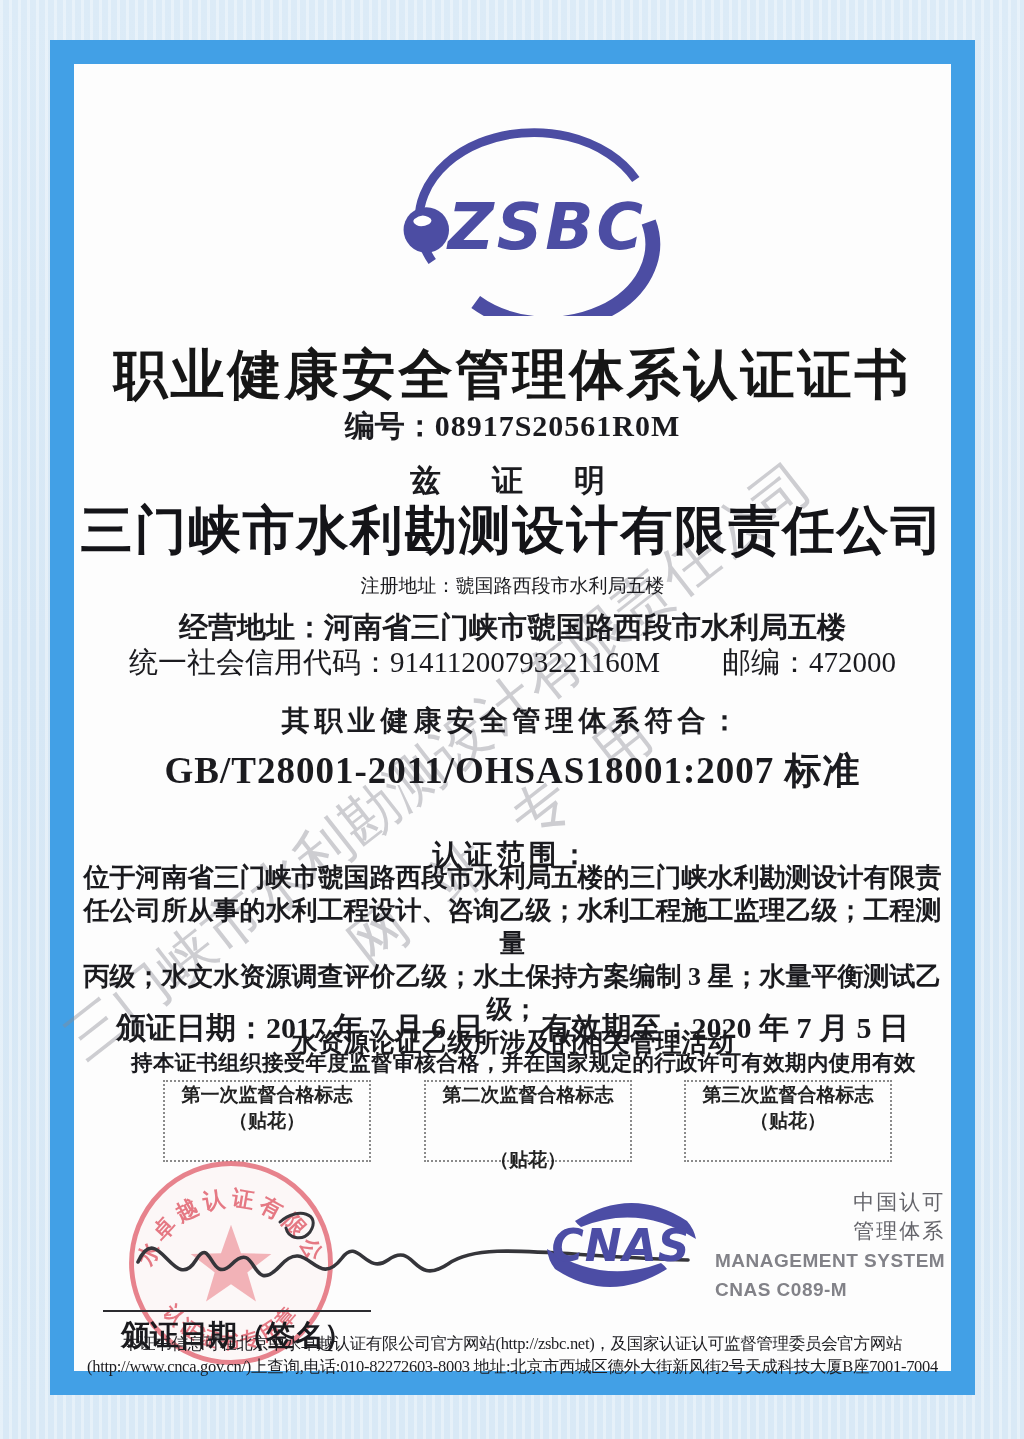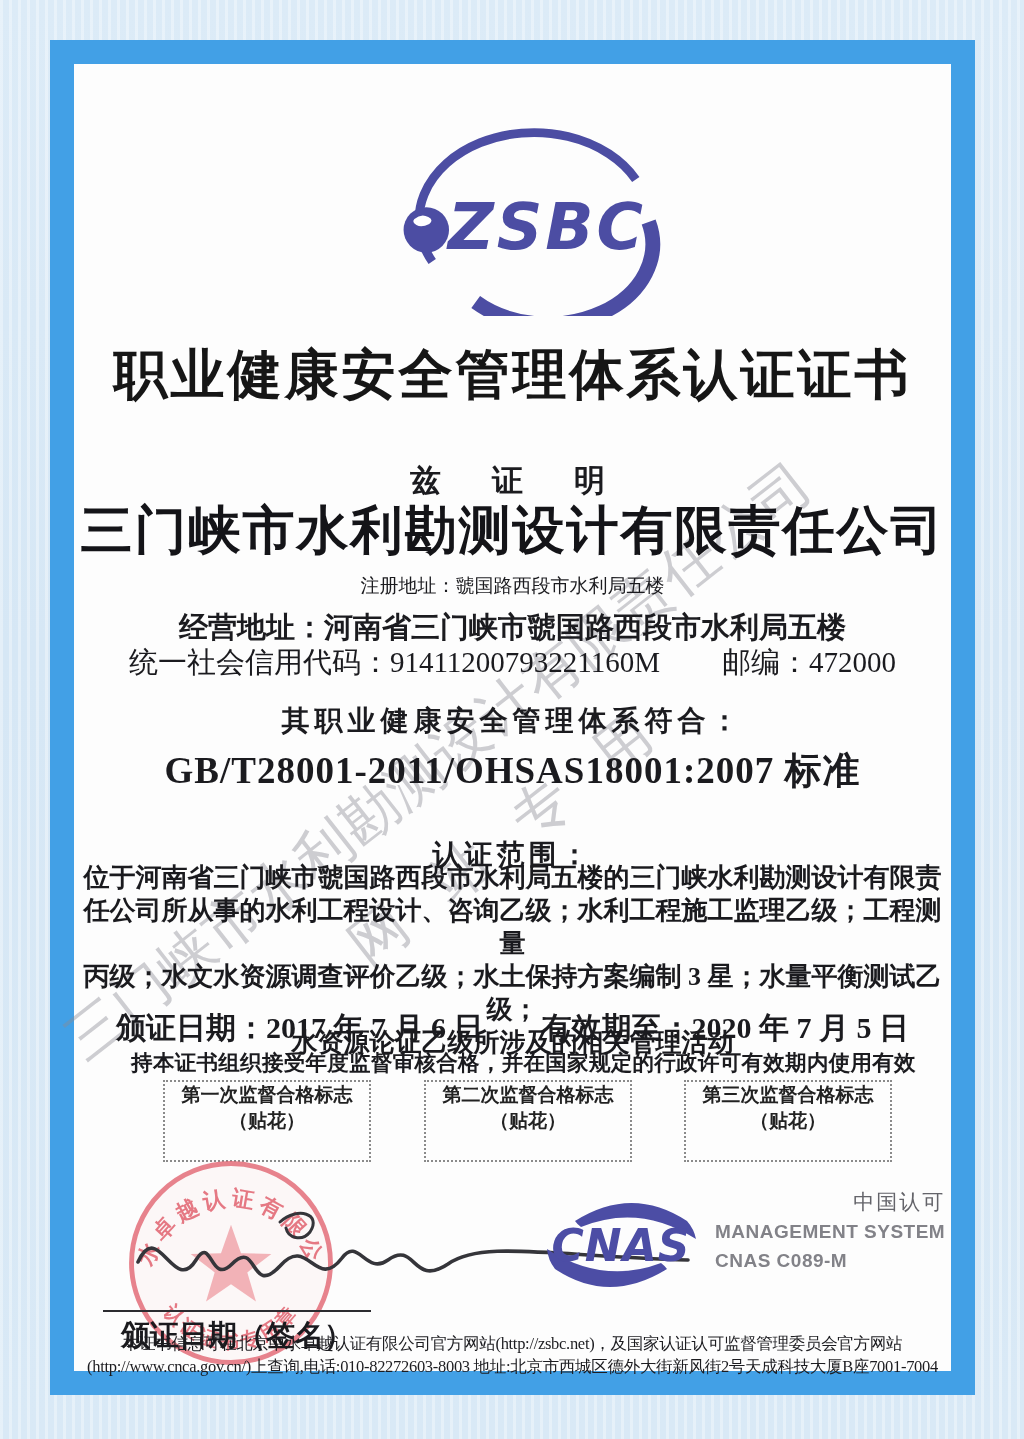--- a/index.html
+++ b/index.html
@@ -45,21 +45,21 @@
   .scope{top:797px;font-weight:700;font-size:26px;line-height:33px;color:#1a1a1e;}
   .dates{top:944px;font-weight:700;font-size:30px;}
   .dates .gap{display:inline-block;width:58px;}
   .note{top:984px;font-weight:700;font-size:21.5px;letter-spacing:0.3px;padding-left:22px;}
 
   .sup-box{
     top:1016px;width:208px;height:82px;border:2px dotted #8a8a8a;
     text-align:center;font-weight:600;font-size:19px;line-height:26px;color:#222;
     padding-top:0;box-sizing:border-box;display:flex;flex-direction:column;
   }
-  .sup-box.b1{left:89px;} .sup-box.b2{left:350px;} .sup-box.b3{left:610px;}
+  .sup-box.b1{left:89px;} .sup-box.b2{left:350px;gap:39px;} .sup-box.b3{left:610px;}
 
   .stamp{left:51px;top:1093px;width:212px;height:212px;}
   .signature{left:56px;top:1136px;width:580px;height:105px;}
   .sig-line{left:29px;top:1246px;width:268px;border-top:2px solid #2c2c30;height:0;}
   .sig-label{left:29px;top:1252px;width:268px;text-align:center;font-weight:700;font-size:29px;color:#1a1a1e;}
 
   .cnas-logo{left:463px;top:1119px;width:170px;height:124px;}
   .cnas-text{left:641px;top:1124px;line-height:29px;}
   .cnas-text .cn{font-size:21px;color:#64646a;letter-spacing:2px;font-family:"Liberation Serif",serif;text-align:right;}
   .cnas-text .en{font-size:19px;font-weight:700;color:#828288;font-family:"Liberation Sans","DejaVu Sans",sans-serif;letter-spacing:0.5px;}
@@ -78,20 +78,23 @@
 
   <svg class="abs zsbc-logo" viewBox="0 0 340 190">
     <path d="M 66 135 A 106 81 0 0 1 272 52" fill="none" stroke="#4c4da3" stroke-width="9"></path>
     <path d="M 285 95 A 106 81 0 0 1 110 176" fill="none" stroke="#4c4da3" stroke-width="15"></path>
     <circle cx="60" cy="103" r="23" fill="#4c4da3"></circle>
     <path d="M 48 92 q 7 -6 14 -2 q 6 3 1 7 q -8 4 -13 1 q -5 -3 -2 -6 Z" fill="#ffffff"></path>
     <text x="182" y="122" text-anchor="middle" font-family="DejaVu Sans, sans-serif" font-style="italic" font-weight="bold" font-size="64" letter-spacing="3" fill="#4c4da3">ZSBC</text>
   </svg>
 
   <div class="abs center doc-title nowrap">职业健康安全管理体系认证证书</div>
+  <div class="abs center cert-no nowrap">
+    <span>编号：</span><span class="num">08917S20561R0M</span>
+  </div>
   <div class="abs center hereby nowrap">兹　证　明</div>
 
   <div class="abs center company nowrap">三门峡市水利勘测设计有限责任公司</div>
   <div class="abs center addr1 nowrap">注册地址：虢国路西段市水利局五楼</div>
   <div class="abs center addr2 nowrap">经营地址：河南省三门峡市虢国路西段市水利局五楼</div>
   <div class="abs center addr3 nowrap">
     <span>统一社会信用代码：91411200793221160M</span><span class="gap"></span><span>邮编：472000</span>
   </div>
 
   <div class="abs center conform nowrap">其职业健康安全管理体系符合：</div>
@@ -146,20 +149,21 @@
   <div class="abs sig-line"></div>
   <div class="abs sig-label nowrap">颁证日期（签名）</div>
 
   <svg class="abs cnas-logo" viewBox="0 0 170 120">
     <path d="M 38 36 Q 95 0 150 36 Q 157 44 159 54 Q 102 18 44 42 Q 40 39 38 36 Z" fill="#4c4da5"></path>
     <path d="M 130 84 Q 72 120 18 84 Q 11 75 10 64 Q 66 100 124 78 Q 128 81 130 84 Z" fill="#4c4da5"></path>
     <text x="84" y="76" text-anchor="middle" font-family="DejaVu Sans, sans-serif" font-style="italic" font-weight="bold" font-size="44" letter-spacing="1" fill="#4c4da5">CNAS</text>
   </svg>
   <div class="abs cnas-text">
     <div class="cn">中国认可</div>
+    <div class="cn">管理体系</div>
     <div class="en">MANAGEMENT SYSTEM</div>
     <div class="en">CNAS C089-M</div>
   </div>
 
   <div class="abs center footer">
     <div class="nowrap">本证书信息可在北京中水卓越认证有限公司官方网站(http://zsbc.net)，及国家认证认可监督管理委员会官方网站</div>
     <div class="nowrap">(http://www.cnca.gov.cn/)上查询,电话:010-82272603-8003 地址:北京市西城区德外大街新风街2号天成科技大厦B座7001-7004</div>
   </div>
 
 </div>

